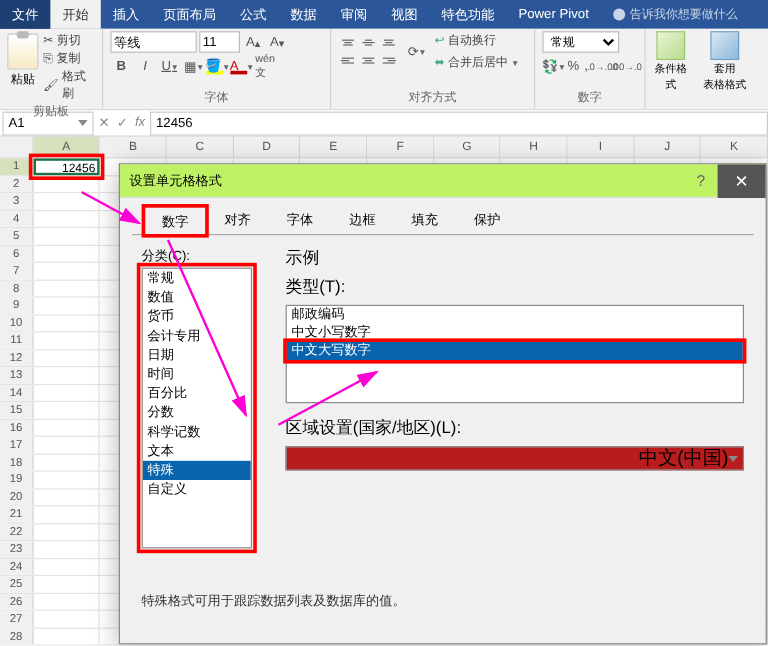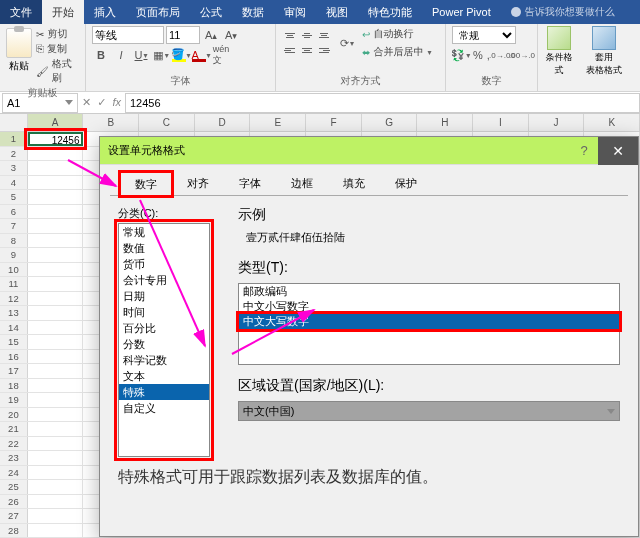--- a/index.html
+++ b/index.html
@@ -71,22 +71,22 @@
 .cat-lbl{font-size:11px;margin-bottom:2px}
 .cat-list{border:1px solid #888;background:#fff;height:234px;overflow:hidden;font-size:11px;line-height:16px;outline:3px solid #ff0000;outline-offset:1px}
 .cat-item{padding:0 4px}
 .cat-item.sel{background:#0a64ad;color:#fff}
 .right-side{flex:1}
 .sample-lbl,.type-lbl,.loc-lbl{font-size:14px;margin-bottom:6px}
 .sample-val{font-size:11px;margin:4px 0 14px 8px}
 .type-list{border:1px solid #888;background:#fff;height:82px;font-size:11px;line-height:15px;margin-bottom:12px;position:relative}
 .type-item{padding:0 4px}
 .type-item.sel{background:#0a64ad;color:#fff;outline:3px solid #ff0000;outline-offset:0}
-.loc-sel{border:1px solid #888;background:#a3a3a3;width:100%;height:20px;font-size:11px;padding:0 4px;display:flex;align-items:center;justify-content:space-between}
-.note{font-size:16px;color:#333;position:absolute;left:18px;bottom:48px}
+.loc-sel{border:1px solid #888;background:#b91c1c;width:100%;height:20px;font-size:16px;padding:0 4px;display:flex;align-items:center;justify-content:flex-end}
+.note{font-size:11px;color:#333;position:absolute;left:18px;bottom:28px}
 svg.arrow-svg{position:absolute;pointer-events:none;z-index:20}
 </style>
 </head>
 <body>
 
 <div class="tabbar">
   <div class="tab file">文件</div>
   <div class="tab active">开始</div>
   <div class="tab">插入</div>
   <div class="tab">页面布局</div>
@@ -681,21 +681,20 @@
           <div class="cat-item">百分比</div>
           <div class="cat-item">分数</div>
           <div class="cat-item">科学记数</div>
           <div class="cat-item">文本</div>
           <div class="cat-item sel">特殊</div>
           <div class="cat-item">自定义</div>
         </div>
     </div>
     <div class="right-side">
       <div class="sample-lbl">示例</div>
-      <div class="sample-val">壹万贰仟肆佰伍拾陆</div>
       <div class="type-lbl">类型(T):</div>
       <div class="type-list" id="typelist">
           <div class="type-item">邮政编码</div>
           <div class="type-item">中文小写数字</div>
           <div class="type-item sel">中文大写数字</div>
         </div>
       <div class="loc-lbl">区域设置(国家/地区)(L):</div>
       <div class="loc-sel">
         <span>中文(中国)</span>
         <span class="tri"></span>

